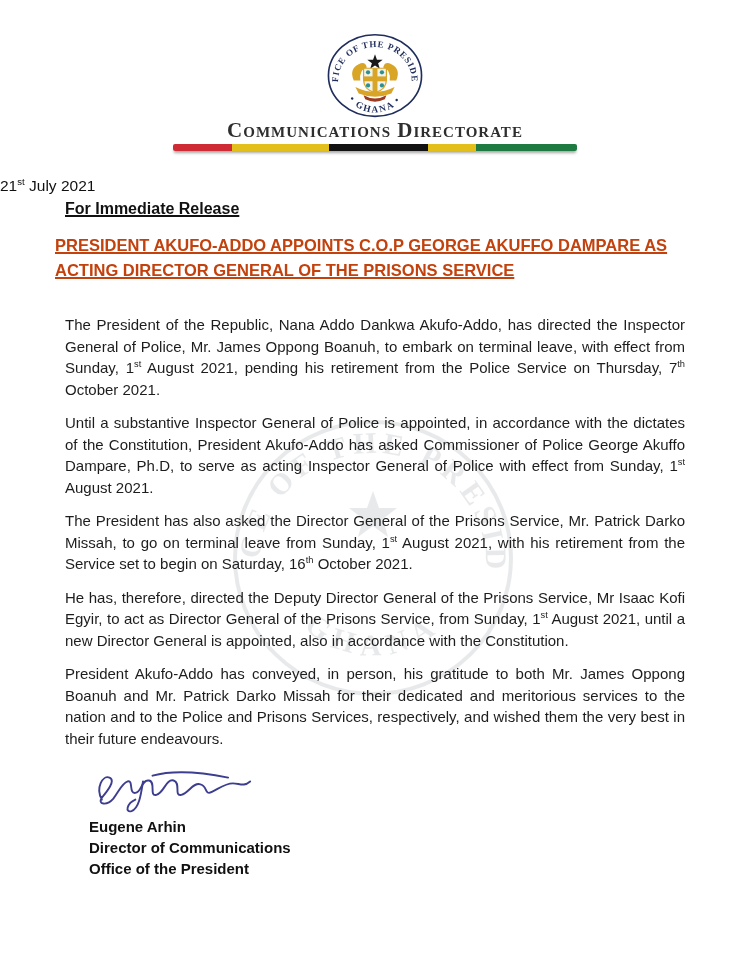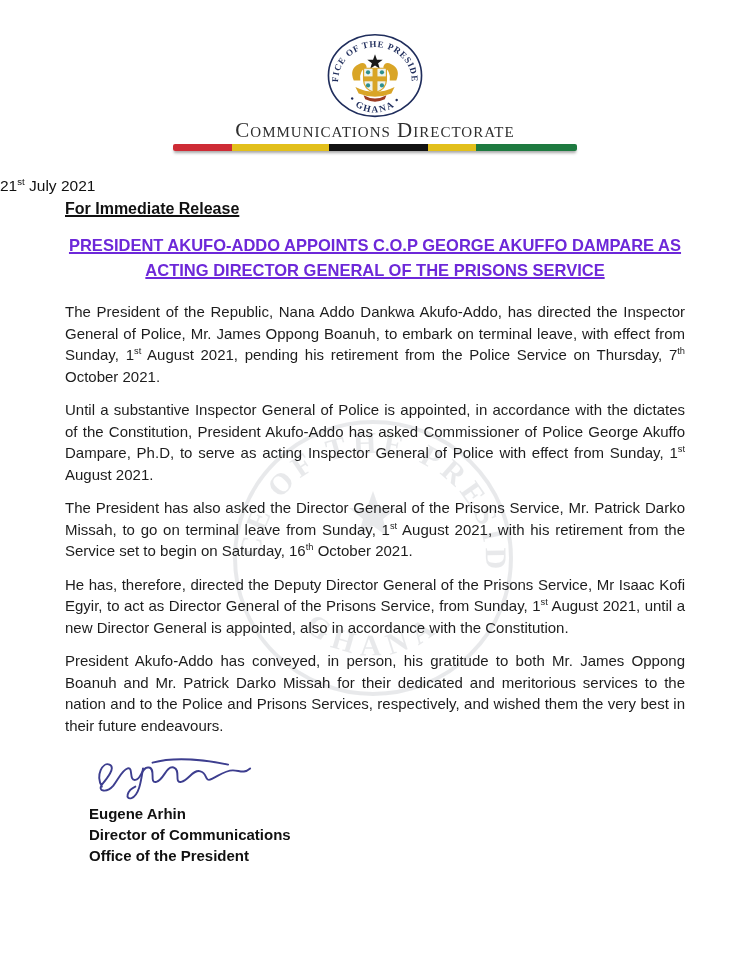--- a/index.html
+++ b/index.html
@@ -10,21 +10,21 @@
     font-family:"Liberation Sans","DejaVu Sans",sans-serif;
     color:#1c1c1c;
     overflow:hidden;
   }
   
   .masthead{position:relative;text-align:center;z-index:2;}
   .seal{display:block;margin:33px auto 0;}
   .org-name{
     font-family:"Liberation Serif","DejaVu Serif",serif;
     font-variant:small-caps;
-    font-weight:normal;
+    font-weight:bold;
     font-size:21px;
     letter-spacing:1px;
     color:#2e2e2e;
     line-height:20px;
     margin-top:1px;
   }
   .org-address{
     font-family:"Liberation Serif","DejaVu Serif",serif;
     font-weight:bold;
     font-size:13px;
@@ -52,41 +52,40 @@
     font-weight:bold;
     text-decoration:underline;
     text-decoration-thickness:2px;
     line-height:23px;
     color:#111;
   }
   
   .title-block{
     width:640px;
     margin:13px auto 0;
-    text-align:center;
     font-weight:bold;
     font-size:16.5px;
     line-height:25px;
-    color:#6d28d9;
+    color:#c2410c;
   }
   .title-block .tline{
     text-decoration:underline;
     text-decoration-thickness:2px;
   }
   
   .body-copy{position:relative;z-index:1;}
   .body-copy p{
     width:620px;
     margin:12px auto 0;
     text-align:justify;
     font-size:15px;
     line-height:21.5px;
     color:#1d1d1d;
   }
-  .body-copy p:first-child{margin-top:18px;}
+  .body-copy p:first-child{margin-top:31px;}
   sup{font-size:.62em;line-height:0;vertical-align:super;}
   
   .watermark{
     position:absolute;
     left:228px;top:413px;
     width:290px;height:290px;
     opacity:.13;
     z-index:0;
     pointer-events:none;
   }

